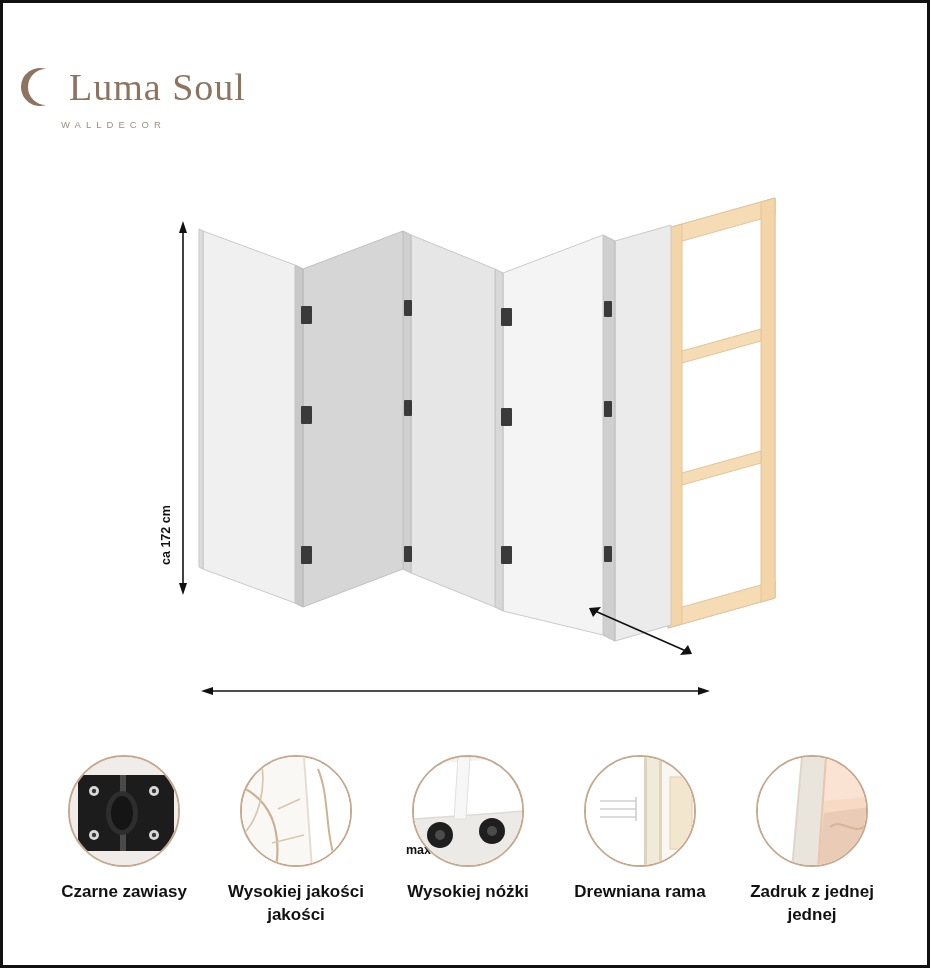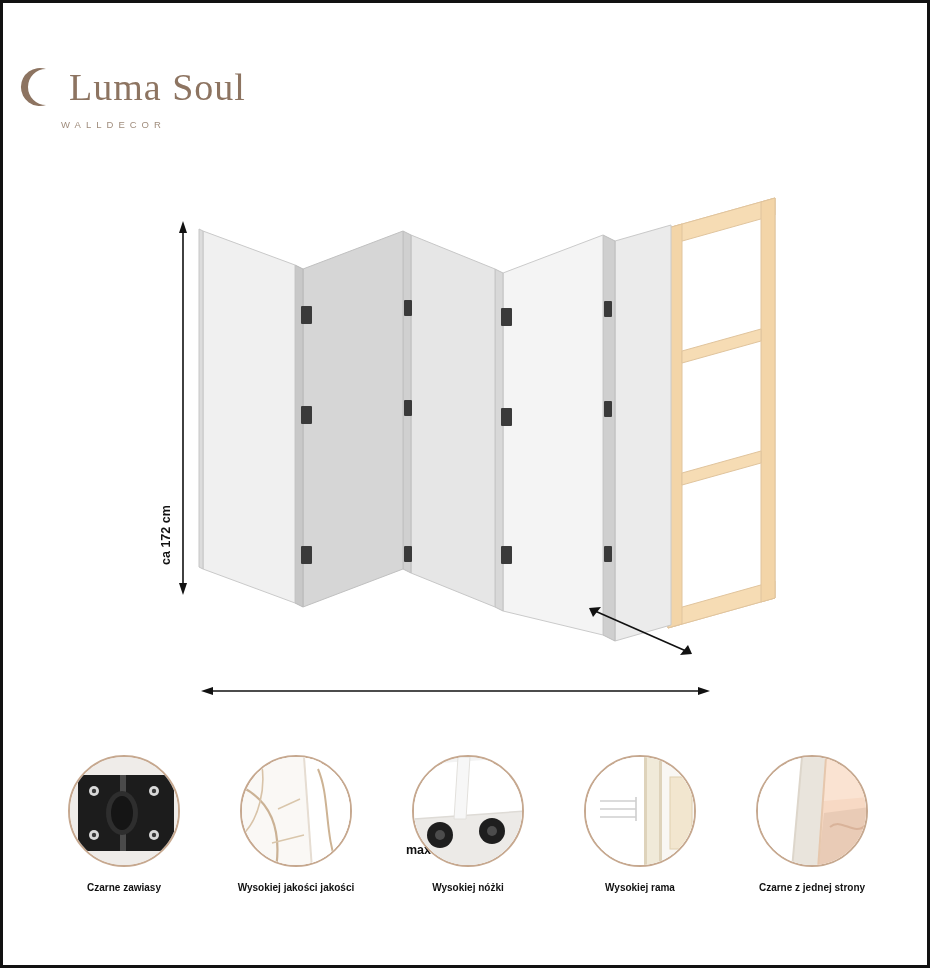--- a/index.html
+++ b/index.html
@@ -111,21 +111,21 @@
     border-radius: 50%;
     border: 2px solid #c6a88f;
     overflow: hidden;
     position: relative;
     background: #f7f5f3;
   }
   .circle > svg { position: absolute; left: 0; top: 0; }
   .feature-label {
     margin-top: 14px;
     text-align: center;
-    font-size: 10px;
+    font-size: 17px;
     font-weight: bold;
     color: #111;
     line-height: 1.35;
     max-width: 140px;
   }
 </style>
 </head>
 <body>
 
 <div id="page">
@@ -289,34 +289,34 @@
           <rect x="73" y="0" width="3" height="112" fill="#ded3bb"></rect>
           <g stroke="#cfcfcf" stroke-width="1.6">
             <line x1="14" y1="44" x2="50" y2="44"></line>
             <line x1="14" y1="52" x2="50" y2="52"></line>
             <line x1="14" y1="60" x2="50" y2="60"></line>
           </g>
           <line x1="50" y1="40" x2="50" y2="64" stroke="#cfcfcf" stroke-width="1.6"></line>
           <rect x="84" y="20" width="22" height="72" fill="#f2e6cf" stroke="#e0d0b0" stroke-width="1"></rect>
         </svg>
       </div>
-      <div class="feature-label">Wysokiej rama</div>
+      <div class="feature-label">Drewniana rama</div>
     </div>
 
     <div class="feature">
       <div class="circle">
         <svg width="112" height="112" viewBox="0 0 112 112">
           <rect width="112" height="112" fill="#f4f2ef"></rect>
           <polygon points="0,0 44,0 34,112 0,112" fill="#ffffff"></polygon>
           <polygon points="44,0 68,0 60,112 34,112" fill="#e9e4dc"></polygon>
           <polygon points="68,0 112,0 112,112 60,112" fill="#f7d9c4"></polygon>
           <polygon points="68,0 112,0 112,40 66,44" fill="#fae3d2"></polygon>
           <polygon points="66,56 112,50 112,112 60,112" fill="#e9cbb6"></polygon>
           <path d="M44 0 L34 112" stroke="#ddd6cb" stroke-width="2"></path>
           <path d="M68 0 L60 112" stroke="#e6c7ad" stroke-width="2"></path>
           <path d="M72 70 C84 60 96 80 108 68" stroke="#d9b39a" stroke-width="2" fill="none"></path>
         </svg>
       </div>
-      <div class="feature-label">Czarne z jednej strony</div>
+      <div class="feature-label">Zadruk z jednej jednej</div>
     </div>
 
   </div>
 </div>
 
 </body></html>

